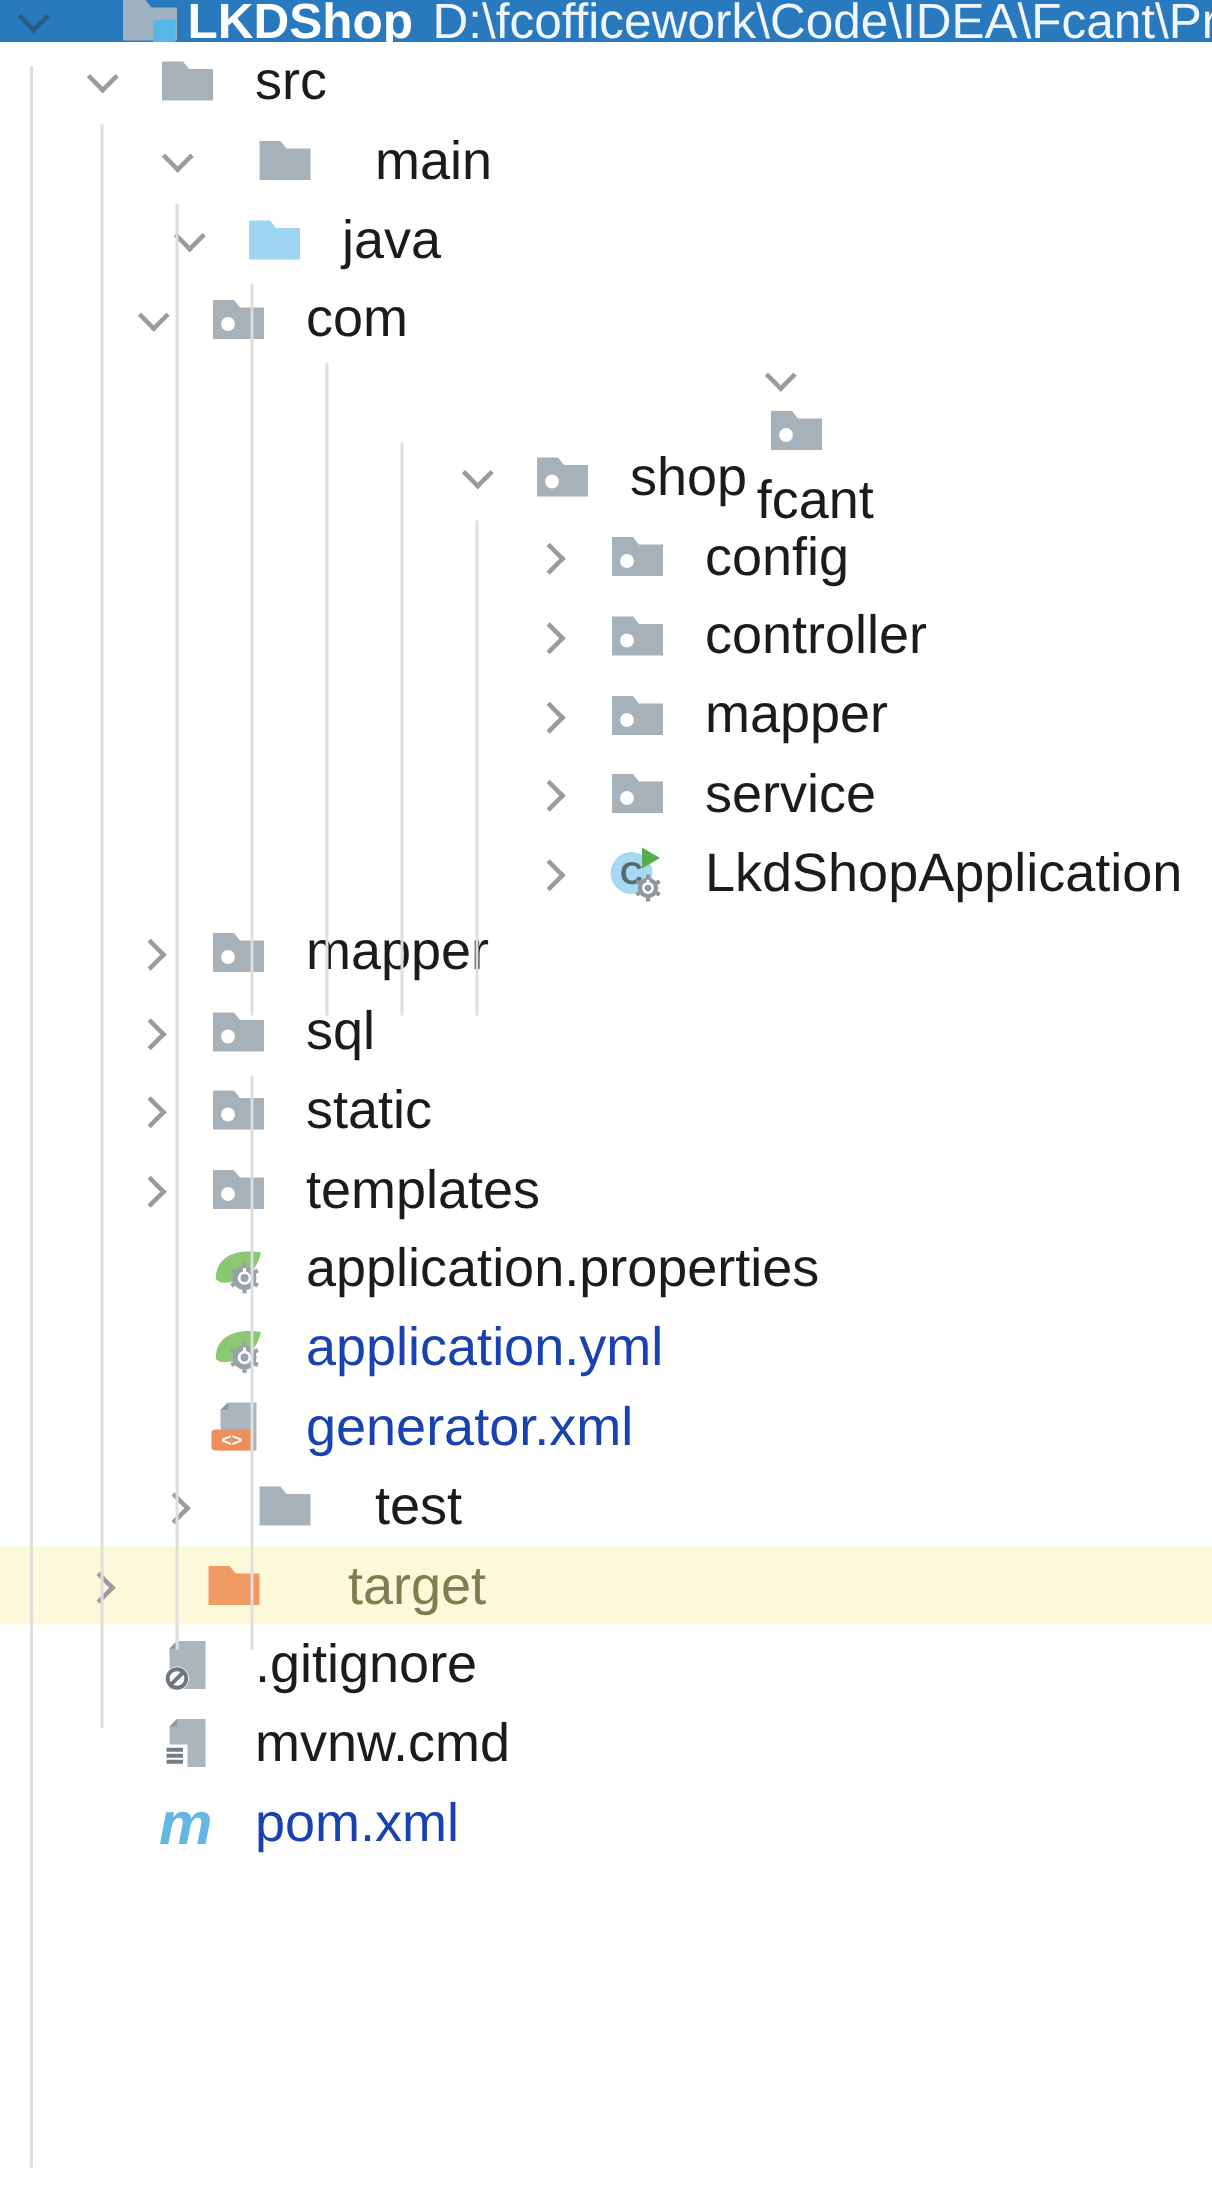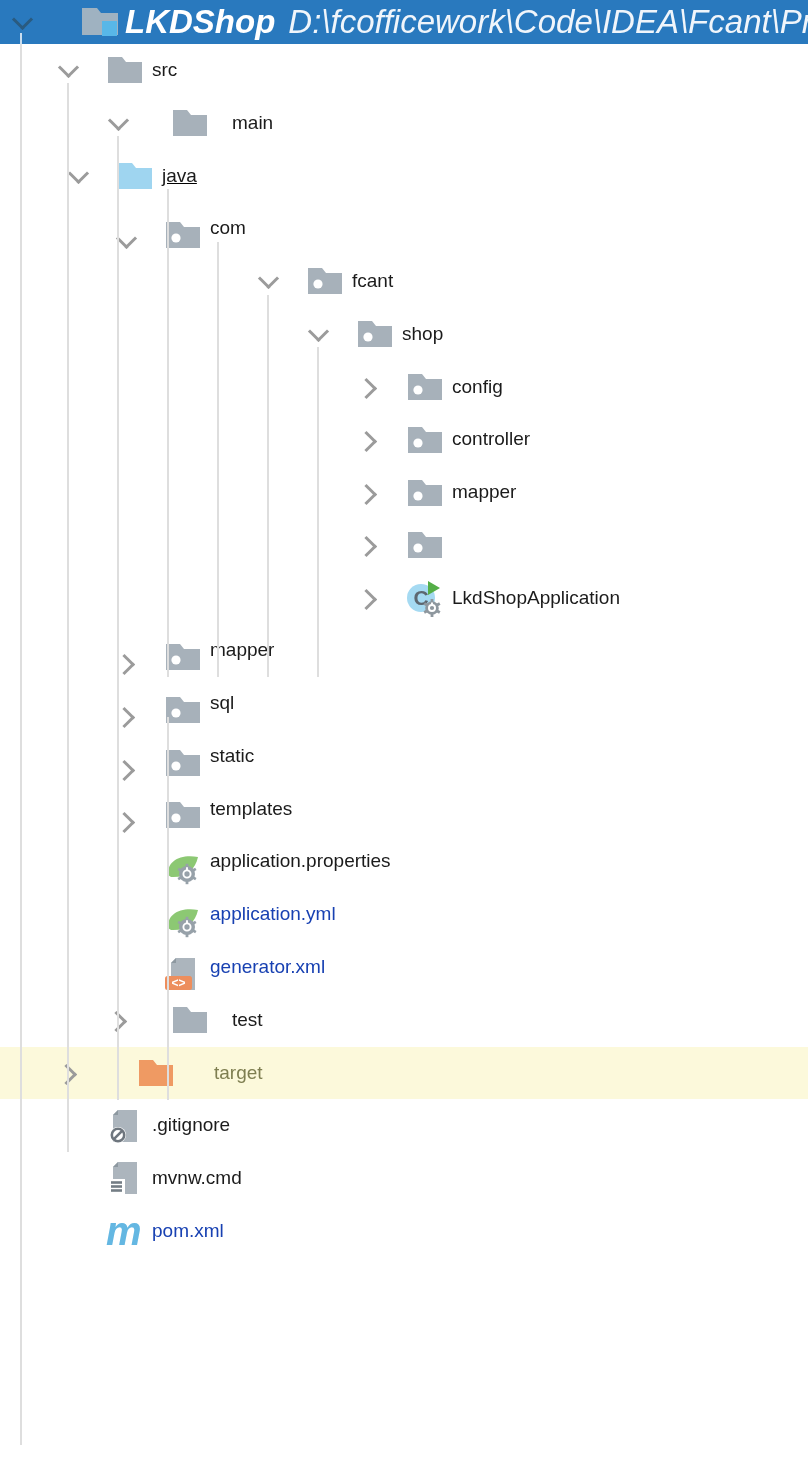--- a/index.html
+++ b/index.html
@@ -11,23 +11,23 @@
     --t-normal:#1B1B1B;
     --t-modified:#1841B2;
     --t-excluded:#7E7E50;
   }
   html,body{margin:0;padding:0;}
   body{font-family:"Liberation Sans",sans-serif;background:#fff;}
   .screen{position:relative;width:808px;height:1469px;overflow:hidden;background:#fff;}
 
   
   .header{
-    position:relative;height:44px;background:var(--header-bg);
+    position:relative;height:28px;background:var(--header-bg);
     display:flex;align-items:center;padding-left:8px;
-    white-space:nowrap;overflow:hidden;z-index:2;font-style:italic;
+    white-space:nowrap;overflow:hidden;z-index:2;
   }
   .proj-name{color:#fff;font-weight:bold;font-size:33px;margin-left:5px;}
   .proj-path{color:rgba(255,255,255,0.93);font-size:33px;margin-left:13px;}
   .header .icon{margin-left:21px;}
 
   
   .chev{width:28px;height:28px;flex:none;position:relative;margin-right:23px;}
   .chev.down::before{
     content:"";position:absolute;left:7px;top:4px;width:12px;height:12px;
     border-right:3.6px solid var(--chev);border-bottom:3.6px solid var(--chev);
@@ -37,26 +37,26 @@
     content:"";position:absolute;left:5px;top:8px;width:12px;height:12px;
     border-right:3.6px solid var(--chev);border-bottom:3.6px solid var(--chev);
     transform:rotate(-45deg);
   }
   .chev.root::before{border-color:var(--root-chev);}
 
   
   .tree{position:relative;z-index:2;}
   .row{display:flex;align-items:center;height:52.78px;width:808px;box-sizing:border-box;}
   .row.selected{background:var(--sel-bg);gap:31px;}
-  .d1{padding-left:54px;}  .d2{padding-left:104px;gap:15px;} .d3{padding-left:64px;text-decoration:underline;}
-  .d4{padding-left:112px;align-items:flex-end;} .d5{padding-left:254px;} .d6{padding-left:304px;}
+  .d1{padding-left:54px;}  .d2{padding-left:104px;gap:15px;} .d3{padding-left:112px;}
+  .d4{padding-left:88px;} .d5{padding-left:254px;flex-direction:column;} .d6{padding-left:304px;}
   .d7{padding-left:354px;}
   .icon{width:40px;height:40px;flex:none;display:flex;align-items:center;justify-content:center;}
   .icon svg{width:40px;height:40px;display:block;}
-  .label{font-size:19px;margin-left:7px;line-height:52.78px;white-space:nowrap;}
+  .label{font-size:36px;margin-left:25px;line-height:52.78px;white-space:nowrap;}
   .t-normal{color:var(--t-normal);}
   .t-modified{color:var(--t-modified);}
   .t-excluded{color:var(--t-excluded);}
 
   
   .guide{position:absolute;width:2px;background:var(--guide);z-index:3;}
   .guide.on-header{background:rgba(255,255,255,0.75);}
 </style>
 </head>
 <body>
@@ -162,20 +162,21 @@
         <span class="label t-normal">mapper</span>
       </div>
       <div class="row d7">
         <span class="chev right"></span>
         <span class="icon">
           <svg viewBox="0 0 40 40">
             <path d="M3 7 h14 l4 5 h16 v21 H3 z" fill="#A7B1BA"></path>
             <circle cx="13" cy="23" r="4.6" fill="#fff"></circle>
           </svg>
         </span>
+        <span class="label t-normal">service</span>
       </div>
       <div class="row d7">
         <span class="chev right"></span>
         <span class="icon">
           <svg viewBox="0 0 40 40">
             <circle cx="16" cy="20" r="14" fill="#A5DAF2"></circle>
      <text x="16" y="27" font-size="21" font-weight="bold" fill="#5D6770" text-anchor="middle" font-family="Liberation Sans,sans-serif">C</text>
      <path d="M23 3 L35 10 L23 17 z" fill="#54AE47"></path>
             <rect x="25.6" y="21" width="2.8" height="4" transform="rotate(0 27 30)" fill="#8E979E"></rect>
             <rect x="25.6" y="21" width="2.8" height="4" transform="rotate(60 27 30)" fill="#8E979E"></rect>

